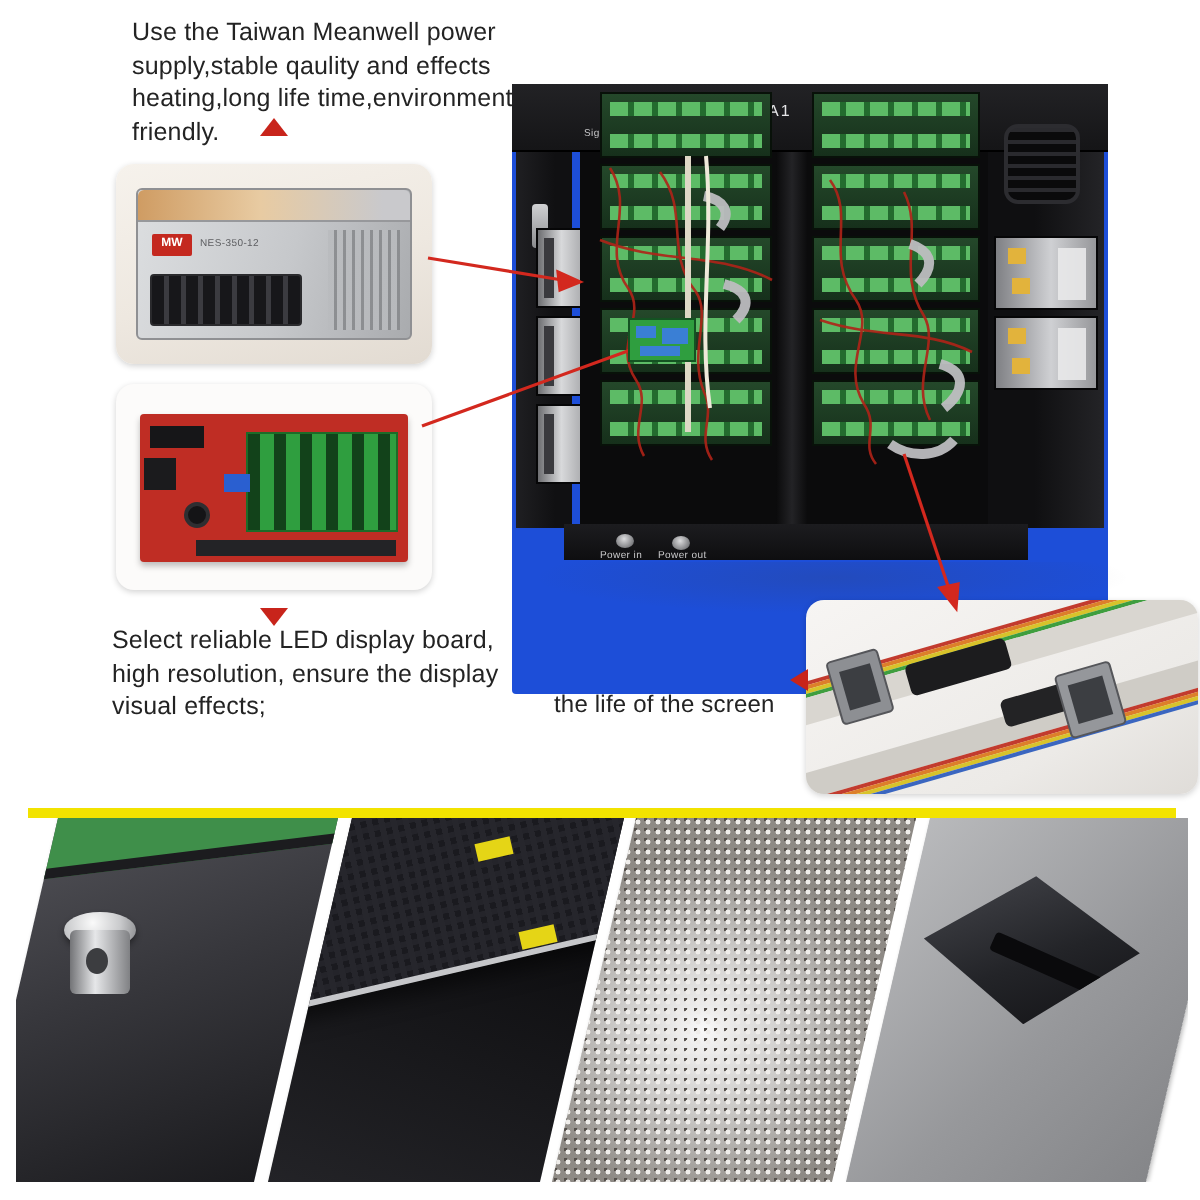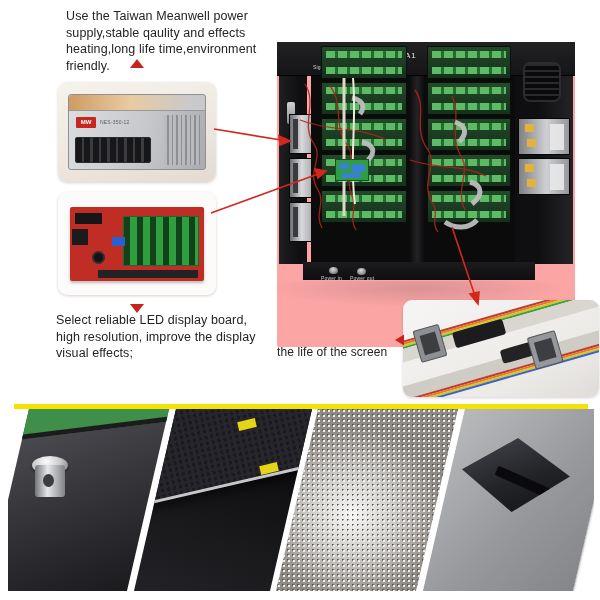--- a/index.html
+++ b/index.html
@@ -30,21 +30,21 @@
   .hub-green { position:absolute; right:5px; top:9px; width:76px; height:50px; background:#2f9e3f; border:1px solid #1d6b28;
              background-image:repeating-linear-gradient(90deg,#12421a 0 6px,transparent 6px 13px);
              background-size:100% 9px; background-repeat:repeat-y; background-position:0 8px; }
   .conn-a { position:absolute; left:5px; top:6px; width:27px; height:11px; background:#161618; }
   .conn-b { position:absolute; left:2px; top:22px; width:16px; height:16px; background:#1b1b1d; }
   .cap-round { position:absolute; left:22px; top:44px; width:13px; height:13px; border-radius:50%; background:#141416; border:2px solid #2e2e31; }
   .chip-blue { position:absolute; left:42px; top:30px; width:13px; height:9px; background:#2a5fd0; }
   .conn-bottom { position:absolute; left:28px; bottom:3px; width:100px; height:8px; background:#232326; }
 
   
-  #cabinet { left:256px; top:42px; width:298px; height:305px; background:#fca5a5; border-radius:2px;margin-left:21px; }
+  #cabinet { left:256px; top:42px; width:298px; height:305px; background:#1d4ed8; border-radius:2px; }
   .cab-topbar { position:absolute; left:0; top:0; width:298px; height:34px; background:linear-gradient(#222225,#151517); border-bottom:1px solid #000; }
   .sig-conn { position:absolute; width:11px; height:9px; border-radius:50% 50% 40% 40%; background:radial-gradient(circle at 45% 35%,#e8e8ea,#8b8c8f 70%,#55565a); }
   .tiny-label { position:absolute; color:#c9c9cb; font-size:5px; letter-spacing:.2px; white-space:nowrap; }
   .cab-id { position:absolute; color:#e6e6e8; font-size:8px; letter-spacing:1px; }
   .door-left { position:absolute; left:2px; top:34px; width:28px; height:188px; background:linear-gradient(90deg,#1f1f22,#101012 70%); }
   .door-handle { position:absolute; left:8px; top:26px; width:8px; height:22px; border-radius:2px; background:linear-gradient(#d0d1d3,#8a8b8e); }
   .psu-box { position:absolute; width:28px; height:40px; background:linear-gradient(90deg,#6d6e71,#d8d9db 45%,#9a9b9e); border:1px solid #060607; }
   .psu-box .strip { position:absolute; left:3px; top:4px; width:5px; height:30px; background:#3a3a3e; }
   .cab-interior { position:absolute; left:34px; top:34px; width:228px; height:186px; background:#0b0b0c; }
   .mod-col { position:absolute; top:4px; display:flex; flex-direction:column; gap:3px; }
@@ -104,21 +104,21 @@
 </style>
 </head>
 <body>
 
 <div class="abs note" style="left:66px; top:8px; width:235px;">Use the Taiwan Meanwell power
 supply,stable qaulity and effects
 heating,long life time,environment
 friendly.</div>
 
 <div class="abs note" style="left:56px; top:312px; width:210px;">Select reliable LED display board,
-high resolution, improve the display
+high resolution, ensure the display
 visual effects;</div>
 
 <div class="abs note" style="left:277px; top:319px; width:130px; font-size:12px; line-height:13.5px;">Select high quality
 raw materials, improve
 the life of the screen</div>
 
 <div class="abs card" id="psu-card">
   <div class="psu-body">
     <div class="psu-top"></div>
     <div class="psu-logo">MW</div>

